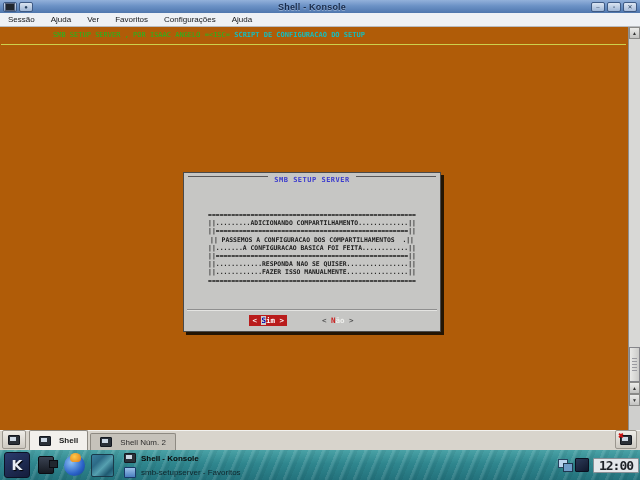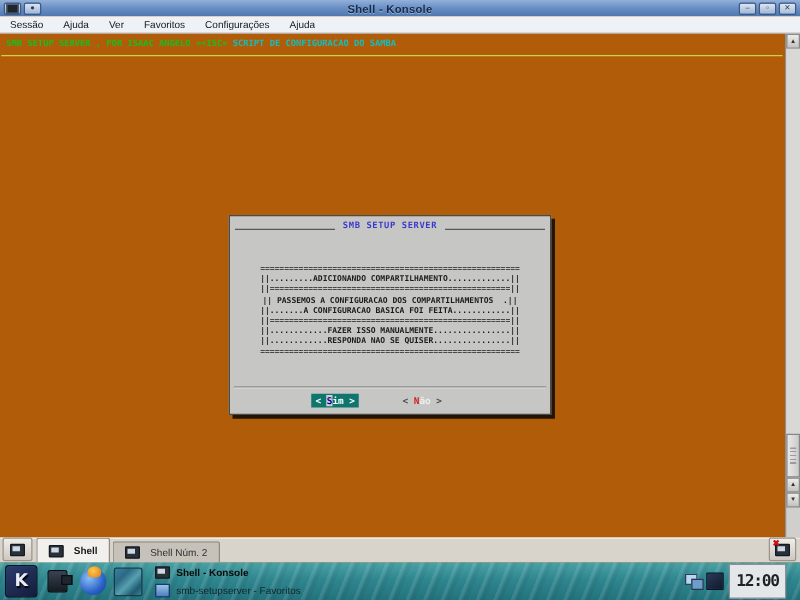--- a/index.html
+++ b/index.html
@@ -21,40 +21,40 @@
 
   
   .menubar{position:absolute;left:0;top:13px;width:640px;height:14px;background:#eef1f5;
     border-bottom:1px solid #b9bcc0;display:flex;align-items:center;box-sizing:border-box;}
   .menu-item{font-size:8px;color:#14161a;padding:12px 8px;line-height:13px;}
 
   
   .terminal{position:absolute;left:0;top:27px;width:628px;height:403px;background:#b05c08;
     font-family:"DejaVu Sans Mono",monospace;}
   .term-header{position:absolute;left:5px;top:4px;font-size:7px;letter-spacing:0;white-space:pre;}
-  .hdr-green{color:#1fba1f;font-weight:bold;}
+  .hdr-green{color:#1fba1f;font-weight:normal;margin-left:48px;}
   .hdr-cyan{color:#16bdbd;font-weight:bold;}
   .term-sep{position:absolute;left:1px;top:17px;width:625px;height:1px;background:#cdd14c;}
 
   
   .dialog{position:absolute;left:183px;top:145px;width:258px;height:160px;background:#c6c6c4;
     border:1px solid #4a4a4a;box-shadow:3px 3px 0 #241503;box-sizing:border-box;}
-  .dlg-titlerow{display:flex;align-items:flex-end;margin:3px 4px 0 4px;}
+  .dlg-titlerow{display:flex;align-items:flex-start;margin:3px 4px 0 4px;}
   .dlg-line{flex:1;height:1px;background:#58585a;}
   .dlg-title{font-family:"DejaVu Sans Mono",monospace;font-size:7px;font-weight:bold;
     color:#3a3ace;padding:0 6px;letter-spacing:0.5px;white-space:pre;}
   .dlg-box{margin-top:27px;display:flex;flex-direction:column;align-items:center;}
   .dlg-box .boxline{font-family:"DejaVu Sans Mono",monospace;font-size:6.4px;line-height:8.2px;
     color:#1a1a1a;white-space:pre;font-weight:bold;}
   .dlg-sep{position:absolute;left:3px;right:3px;bottom:20px;height:1px;background:#8f8f8f;
     border-bottom:1px solid #e4e4e2;}
   .dlg-buttons{position:absolute;left:0;bottom:5px;width:100%;display:flex;
     justify-content:center;gap:32px;transform:translateX(-9px);
     font-family:"DejaVu Sans Mono",monospace;font-size:7.5px;font-weight:bold;}
-  .btn-yes{background:#0f766e;color:#ffffff;padding:1px 3px;white-space:pre;}
+  .btn-yes{background:#b91c1c;color:#ffffff;padding:1px 3px;white-space:pre;}
   .btn-yes .cursor{background:#cfcfcd;color:#0000aa;}
   .btn-no{color:#4c4c4c;padding:1px 3px;white-space:pre;}
   .btn-no .hot{color:#cc2020;}
   .btn-no .rest{color:#efefec;}
 
   
   .scrollbar{position:absolute;right:0;top:27px;width:12px;height:403px;background:#cfcfcd;
     border-left:1px solid #8f8f8f;box-sizing:border-box;}
   .sb-btn{position:absolute;left:0;width:11px;height:12px;
     background:linear-gradient(180deg,#ececea,#c2c2c0);border:1px solid #8a8a88;
@@ -126,21 +126,21 @@
 
   .panel-spacer{flex:1;}
   .tray{display:flex;align-items:center;gap:3px;z-index:1;margin-right:4px;}
   .tray-net{width:14px;height:12px;position:relative;}
   .tray-net .m1{position:absolute;left:0;top:0;width:8px;height:7px;background:#bcd4ee;
     border:1px solid #27425f;}
   .tray-net .m2{position:absolute;left:5px;top:4px;width:8px;height:7px;background:#6f9cc8;
     border:1px solid #203850;}
   .tray-dark{width:12px;height:12px;background:linear-gradient(145deg,#2c3a58,#10182c);
     border:1px solid #0a1020;border-radius:1px;}
-  .clock{width:46px;height:28px;margin-right:11px;background:#e4e7ea;
+  .clock{width:46px;height:15px;margin-right:1px;background:#e4e7ea;
     border:1px solid #8a9096;border-radius:1px;display:flex;align-items:center;
     justify-content:center;z-index:1;box-sizing:border-box;}
   .clock-digits{font-family:"DejaVu Sans Mono",monospace;font-size:13px;font-weight:bold;
     color:#1d2126;letter-spacing:-1px;}
 </style>
 </head>
 <body>
 
 <div class="screen">
 
@@ -166,38 +166,38 @@
   <div class="menubar">
     <span class="menu-item">Sessão</span>
     <span class="menu-item">Ajuda</span>
     <span class="menu-item">Ver</span>
     <span class="menu-item">Favoritos</span>
     <span class="menu-item">Configurações</span>
     <span class="menu-item">Ajuda</span>
   </div>
 
   <div class="terminal">
-    <div class="term-header"><span class="hdr-green">SMB SETUP SERVER , POR ISAAC ANGELO =&lt;ISC= </span><span class="hdr-cyan">SCRIPT DE CONFIGURACAO DO SAMBA</span></div>
+    <div class="term-header"><span class="hdr-green">SMB SETUP SERVER , POR ISAAC ANGELO =&lt;ISC= </span><span class="hdr-cyan">SCRIPT DE CONFIGURACAO DO SETUP</span></div>
     <div class="term-sep"></div>
 
     <div class="dialog">
       <div class="dlg-titlerow">
         <div class="dlg-line"></div>
         <div class="dlg-title">SMB SETUP SERVER</div>
         <div class="dlg-line"></div>
       </div>
       <div class="dlg-box">
         <div class="boxline">======================================================</div>
         <div class="boxline">||.........ADICIONANDO COMPARTILHAMENTO.............||</div>
         <div class="boxline">||==================================================||</div>
         <div class="boxline">|| PASSEMOS A CONFIGURACAO DOS COMPARTILHAMENTOS  .||</div>
         <div class="boxline">||.......A CONFIGURACAO BASICA FOI FEITA............||</div>
         <div class="boxline">||==================================================||</div>
+        <div class="boxline">||............RESPONDA NAO SE QUISER................||</div>
         <div class="boxline">||............FAZER ISSO MANUALMENTE................||</div>
-        <div class="boxline">||............RESPONDA NAO SE QUISER................||</div>
         <div class="boxline">======================================================</div>
       </div>
       <div class="dlg-sep"></div>
       <div class="dlg-buttons">
         <span class="btn-yes"><span>&lt; </span><span class="cursor">S</span><span>im</span><span> &gt;</span></span>
         <span class="btn-no"><span>&lt; </span><span class="hot">N</span><span class="rest">ão</span><span> &gt;</span></span>
       </div>
     </div>
   </div>
 

